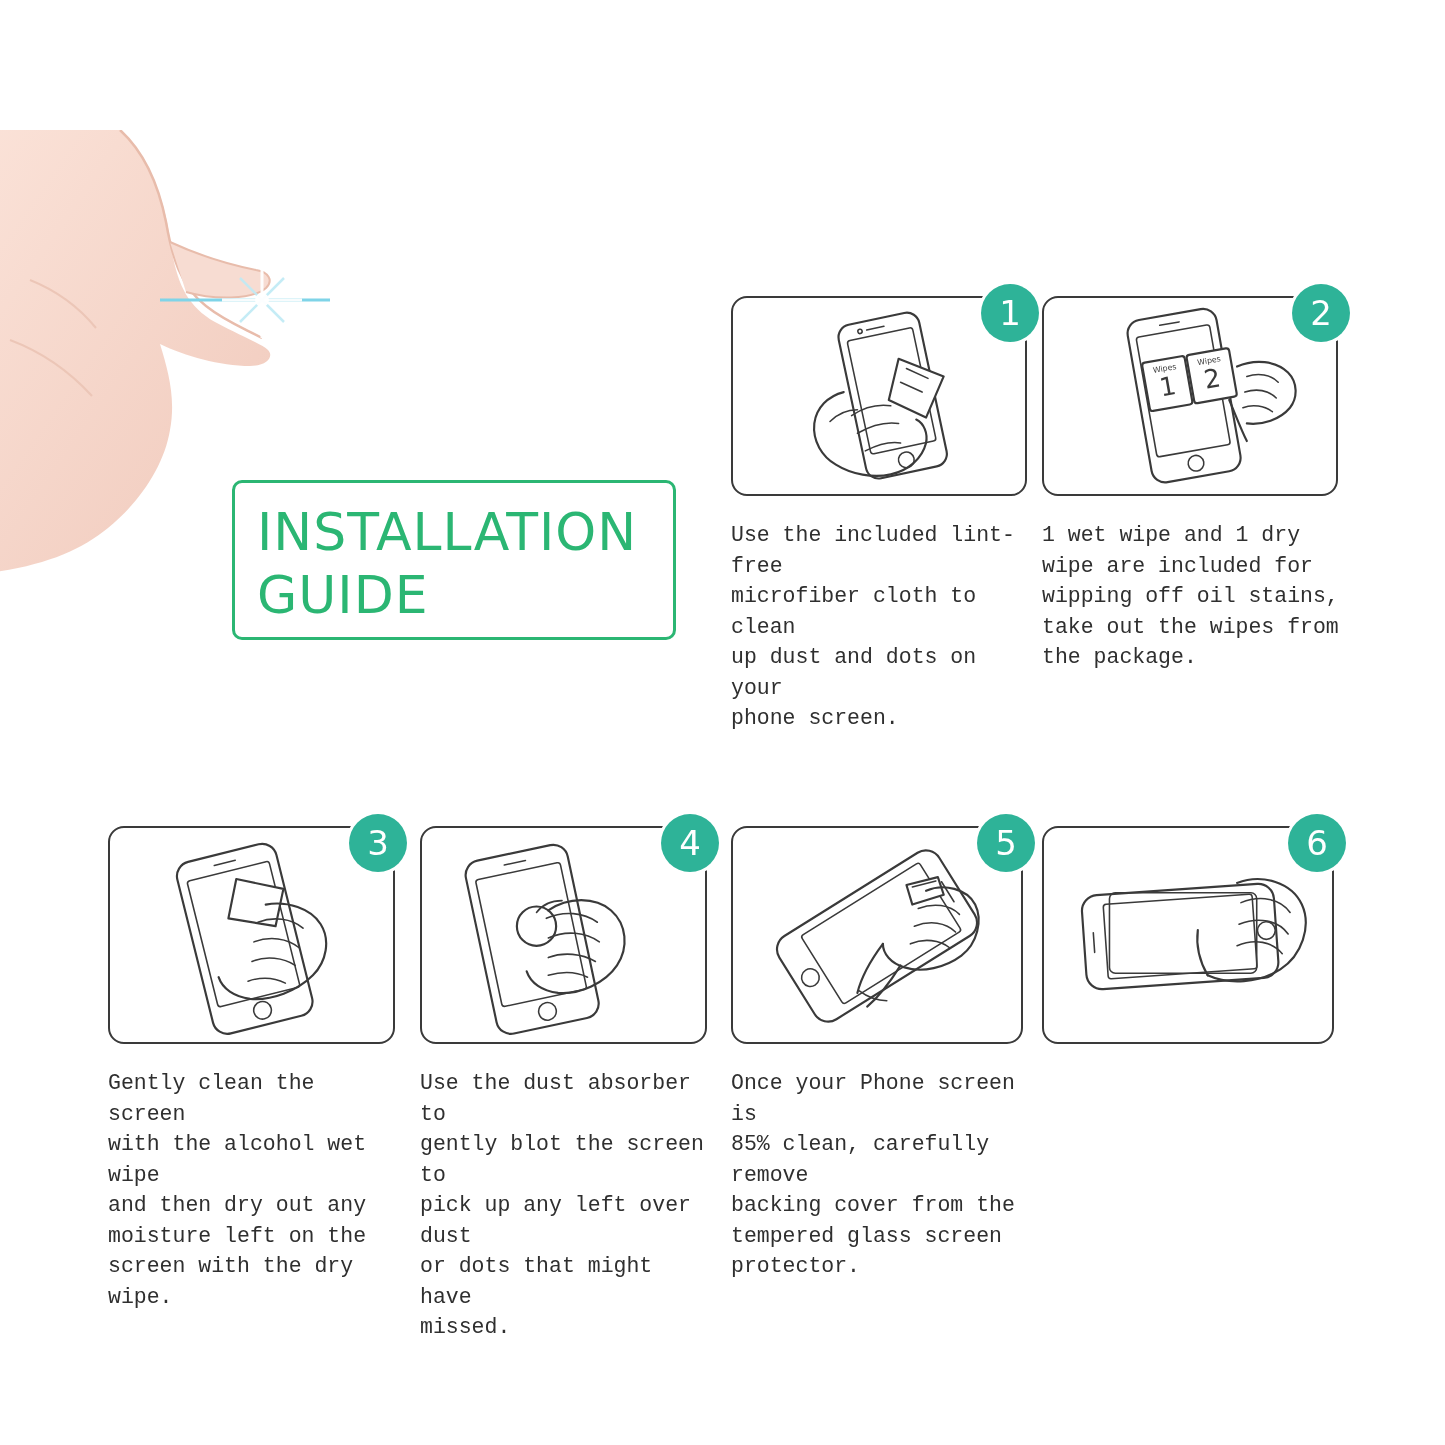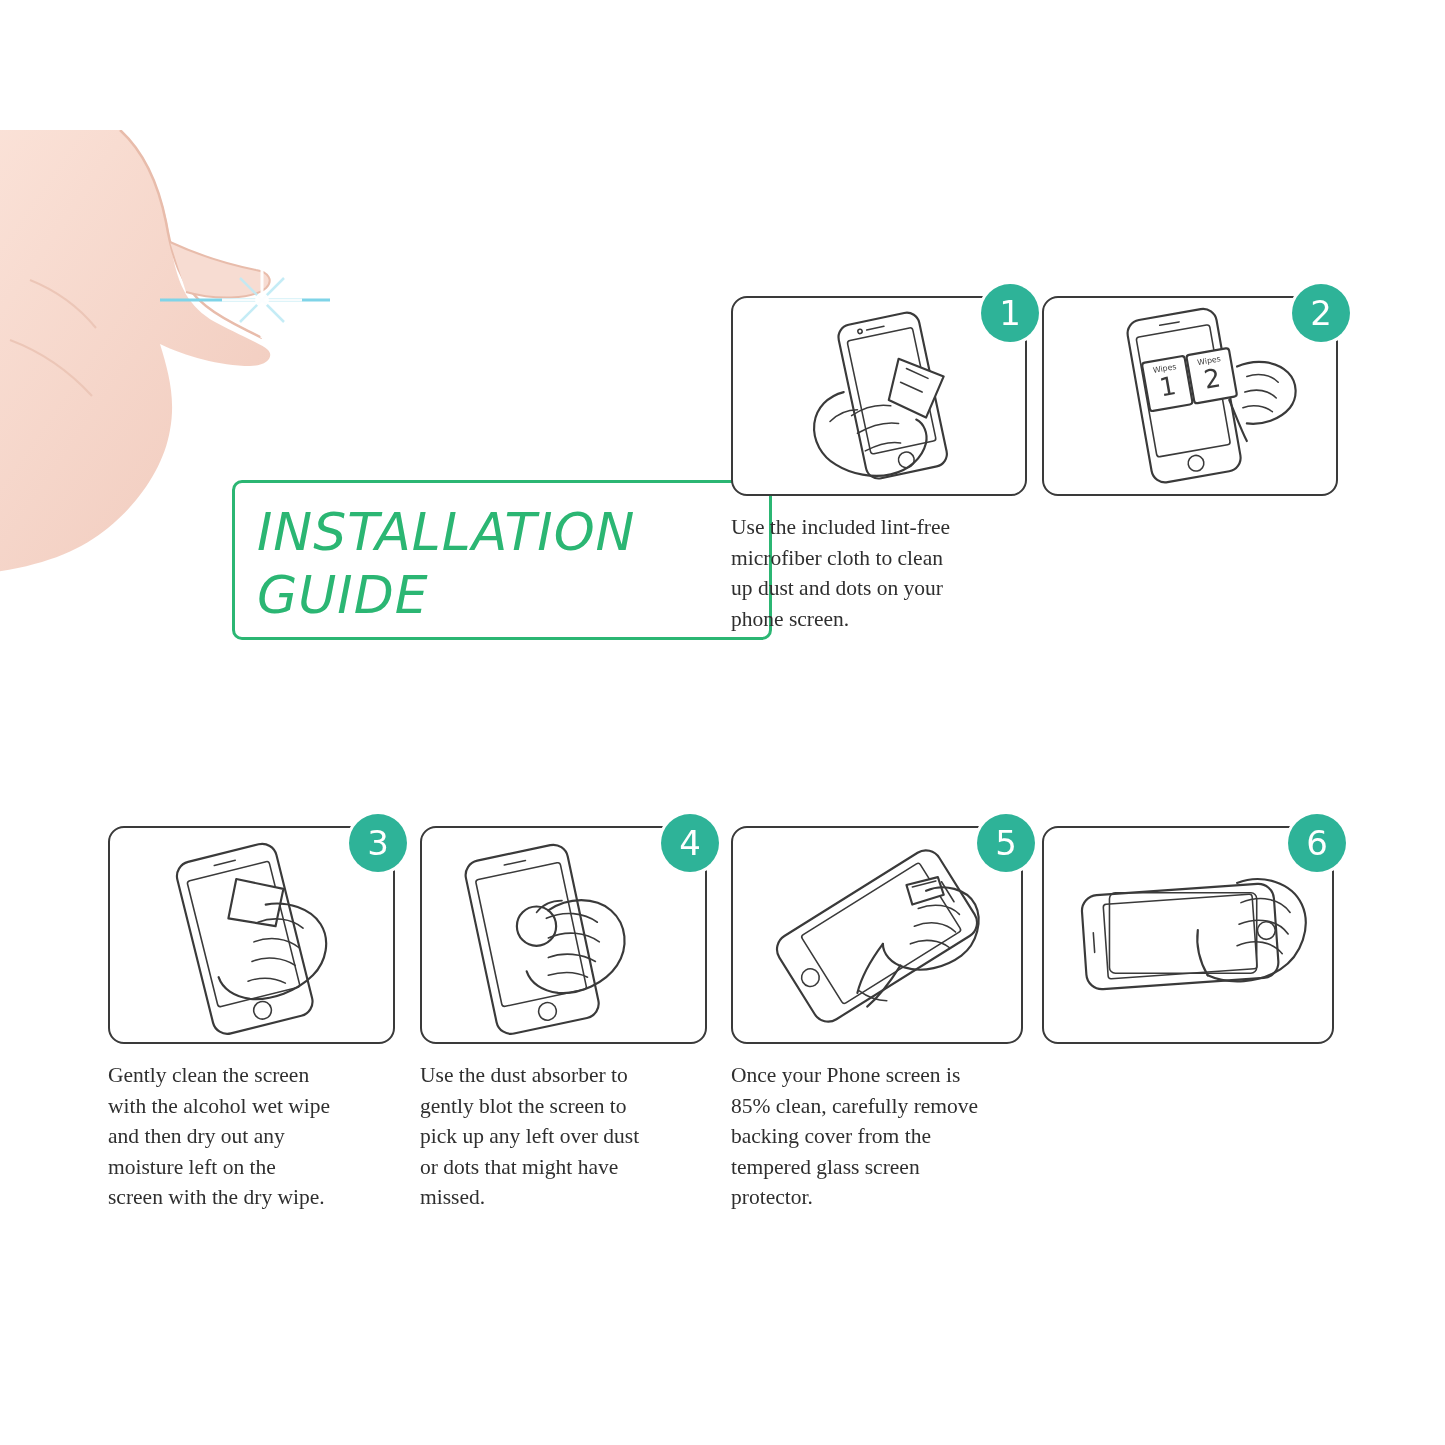--- a/index.html
+++ b/index.html
@@ -23,27 +23,26 @@
     width: 330px;
     height: 450px;
   }
   .hand-illustration svg { display: block; }
 
   
   .title-box {
     position: absolute;
     left: 232px;
     top: 480px;
-    width: 540px;
+    width: 444px;
     height: 160px;
     border: 3px solid #2bb673;
     border-radius: 10px;
     box-sizing: border-box;
     padding: 18px 22px 0 22px;
-    font-style: italic;
   }
   .title-text {
     color: #2bb673;
     font-size: 52px;
     line-height: 1.22;
     letter-spacing: 1px;
     font-weight: 400;
     font-family: "DejaVu Sans", sans-serif;
     white-space: pre-line;
   }
@@ -76,25 +75,25 @@
     font-size: 34px;
     line-height: 58px;
     text-align: center;
     font-family: "DejaVu Sans", sans-serif;
     top: -14px;
     right: -14px;
     box-shadow: 0 0 0 3px #ffffff;
   }
 
   .caption {
-    margin-top: 16px;
+    margin-top: 24px;
     color: #2f2f2f;
     font-size: 21.5px;
     line-height: 1.42;
-    font-family: Liberation Serif, serif;
+    font-family: Liberation Mono, monospace;
     white-space: pre-line;
   }
 
   
   #step-1 { left: 731px; top: 296px; width: 300px; }
   #step-1 .panel { width: 296px; height: 200px; }
   #step-2 { left: 1042px; top: 296px; width: 300px; }
   #step-2 .panel { width: 296px; height: 200px; }
 
   
@@ -205,20 +204,25 @@
         <path class="stroke" d="M196,70 C214,62 236,64 248,76 C258,86 258,102 250,112
                                 C240,124 222,130 206,128"></path>
         <path class="stroke-thin" d="M206,80 C218,76 230,78 238,86"></path>
         <path class="stroke-thin" d="M204,96 C216,92 228,94 236,102"></path>
         <path class="stroke-thin" d="M202,112 C212,108 224,110 232,116"></path>
         <path class="stroke" d="M188,104 C194,118 200,134 206,146"></path>
       </svg>
     </div>
     <div class="badge">2</div>
   </div>
+  <div class="caption">1 wet wipe and 1 dry
+wipe are included for
+wipping off oil stains,
+take out the wipes from
+the package.</div>
 </div>
 
 <div class="step" id="step-3">
   <div class="panel">
     <div class="art">
       <svg viewBox="0 0 287 218" preserveAspectRatio="xMidYMid meet">
         <g transform="rotate(-14 140 110)">
           <rect class="fill-white" x="84" y="22" width="104" height="180" rx="15"></rect>
           <rect class="stroke-thin" x="93" y="41" width="86" height="132" rx="3"></rect>
           <circle class="stroke-thin" cx="136" cy="187" r="9"></circle>

